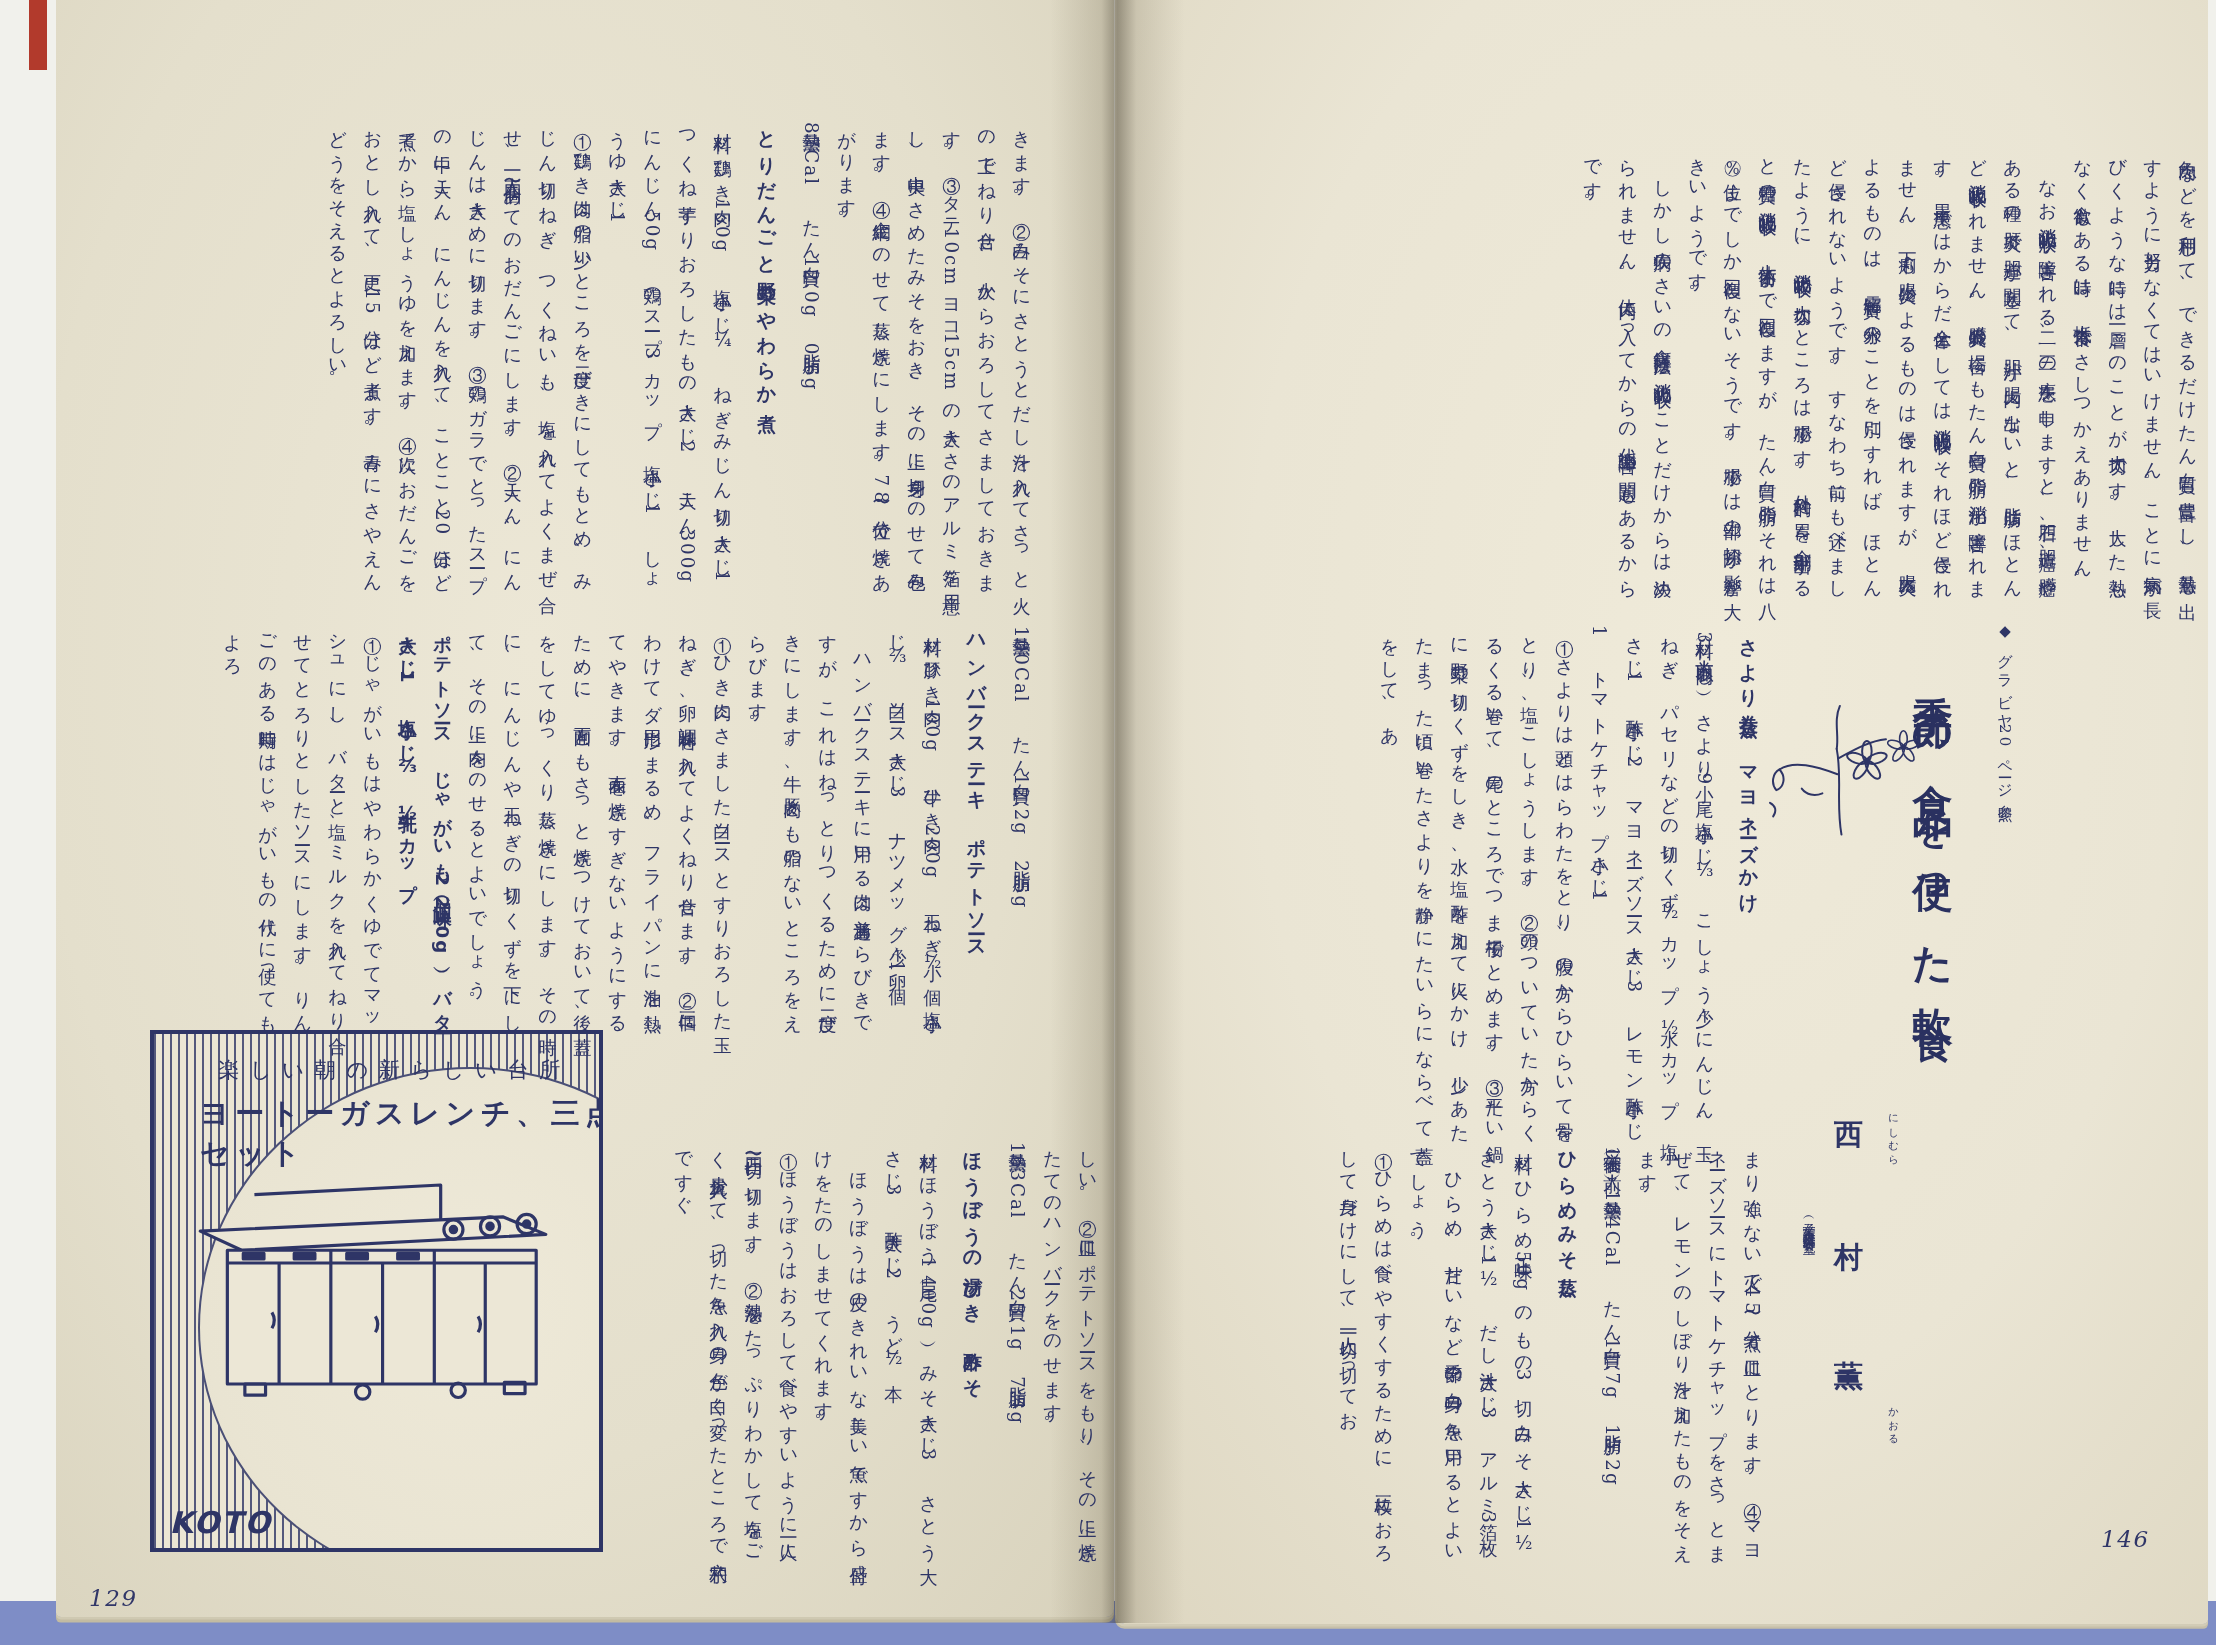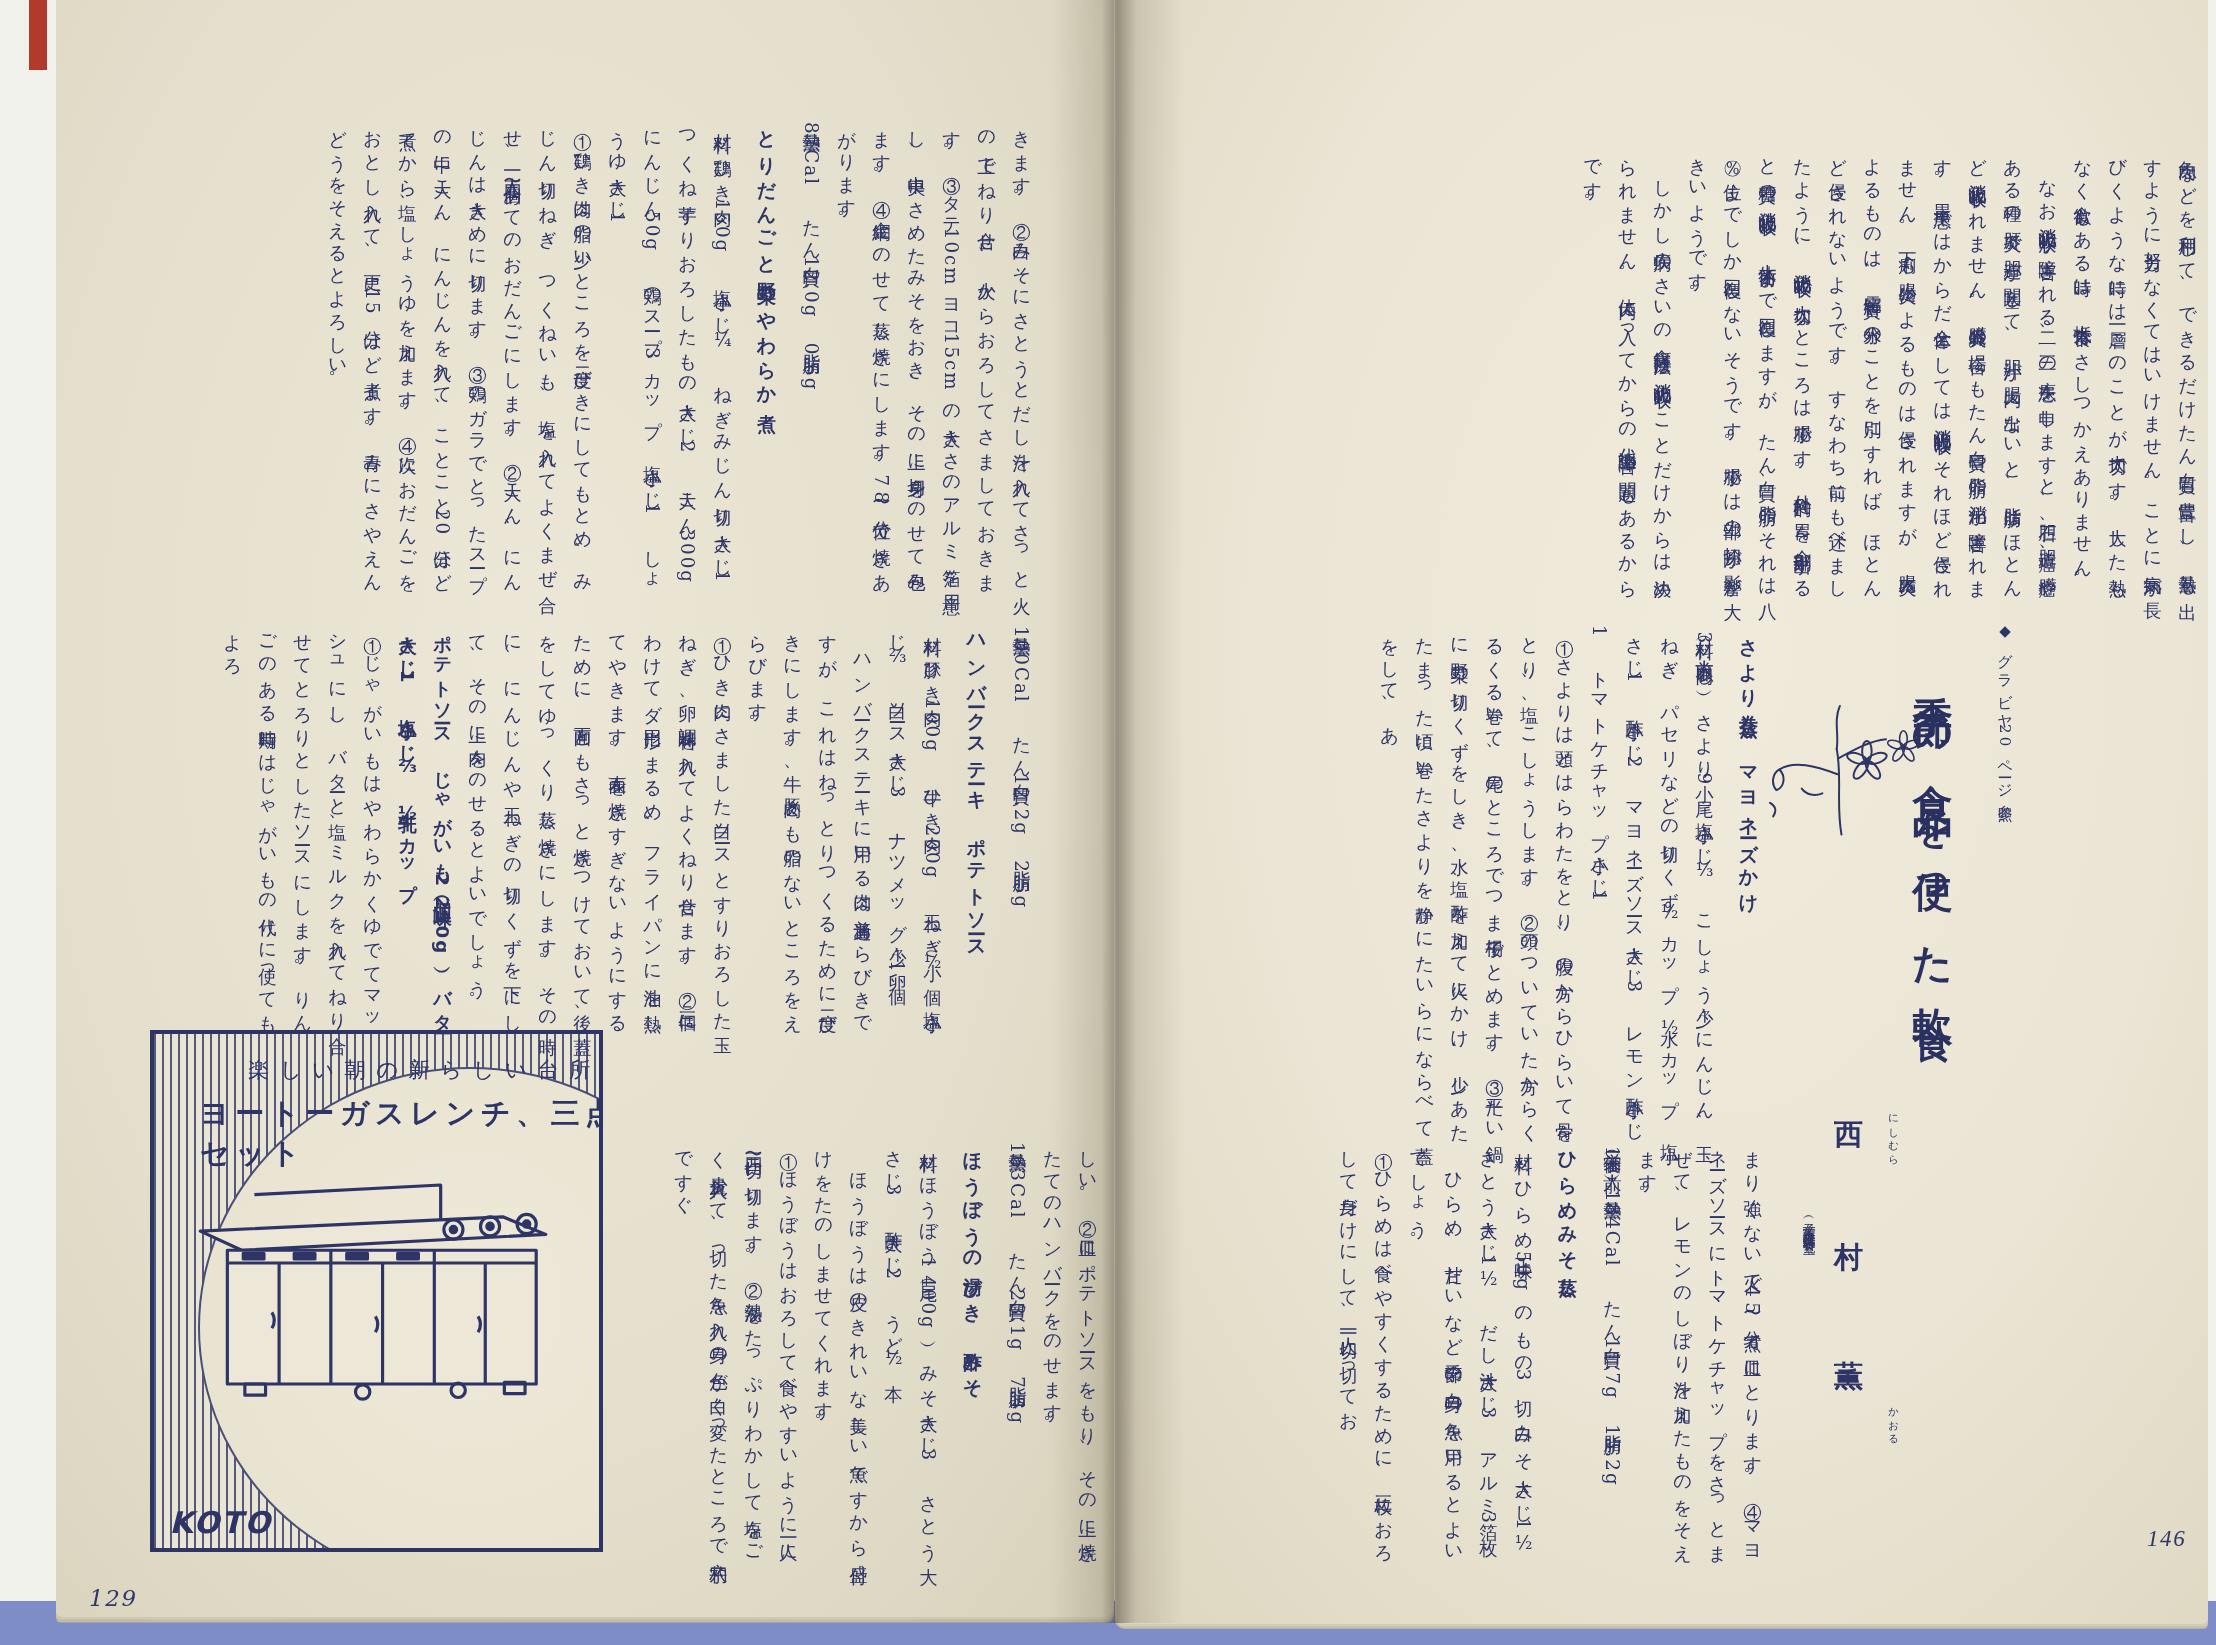--- a/index.html
+++ b/index.html
@@ -67,21 +67,21 @@
     position:absolute; inset:0;
     background:repeating-linear-gradient(90deg, rgba(46,53,102,.80) 0 2.4px, rgba(46,53,102,0) 2.4px 8px);
   }
   .ad-ellipse{
     position:absolute; left:44px; top:33px; width:541px; height:517px;
     border-radius:50%;
     background:radial-gradient(ellipse at 50% 45%, #eee9d8 0%, #e9e4d2 70%, #e2dcc8 100%);
     border:2.4px solid rgba(46,53,102,.85);
   }
   .ad .txt{position:absolute; left:0; width:100%; color:var(--ink); font-family:"DejaVu Sans", sans-serif;}
-  .ad .tagline{top:20.7px; padding-left:94px; font-size:21.5px; letter-spacing:10.3px;}
+  .ad .tagline{top:20.7px; padding-left:64px; font-size:21.5px; letter-spacing:10.3px;}
   .ad .product{top:60px; padding-left:46px; font-size:29px; font-weight:700; letter-spacing:5.6px;}
   .ad .price{top:102px; padding-left:216px; font-size:25px; font-weight:600; letter-spacing:2.4px;}
   .ad .logo{
     position:absolute; left:17.5px; bottom:8px;
     font-family:"DejaVu Sans", sans-serif; font-weight:900; font-size:30px;
     color:var(--ink); transform:skewX(-14deg); letter-spacing:2.4px;
   }
   svg{position:absolute; overflow:visible;}
 </style>
 </head>
@@ -129,21 +129,21 @@
           <circle cx="352" cy="298" r="9"></circle>
         </g>
       </svg>
       <div class="logo">KOTO</div>
     </div>
 
     <div class="pagenum" style="left:33px; top:1585px;">129</div>
   </div>
 
   <div class="page right">
-    <div class="pagenum" style="left:1032px; top:1526px;font-family:Liberation Serif, serif;">146</div>
+    <div class="pagenum" style="left:986px; top:1526px;">146</div>
   </div>
 
   <div class="gutter"></div>
 
   <div class="v" style="left:1203px; top:146px; width:1002px; height:444px;">
     <p>魚肉などを利用して、できるだけたん白質も豊富にし、熱量も出すように努力しなくてはいけません。ことに病気が長びくような時には一層このことが大切です。大した熱もなく食欲もある時は、大抵常食でさしつかえありません。</p>
     <p>　なお消化吸収が障害される二、三の疾患を申しますと、胆石、胆道癌、膵癌やある種の肝炎で胆道が閉塞して、胆汁が腸内に出ないと、脂肪はほとんど消化吸収されません。膵臓炎の場合にもたん白質や脂肪の消化が障害されます。胃疾患ではからだ全体としては消化吸収はそれほど侵されません。下痢も小腸炎によるものは侵されますが、大腸炎によるものは、電解質や水分のことを別にすれば、ほとんど侵されないようです。すなわち前にも述べましたように、消化吸収で大切なところは小腸です。外科的に胃を全部剔出すると糖質の消化吸収は、大体術前まで回復しますが、たん白質、脂肪のそれは八〇％位までしか回復しないそうです。小腸では上部の切除が影響が大きいようです。</p>
     <p>　しかし疾病のさいの食餌療法は消化吸収のことだけからは決められません。体内に入ってからの代謝障害の問題もあるからです。</p>
   </div>
 

